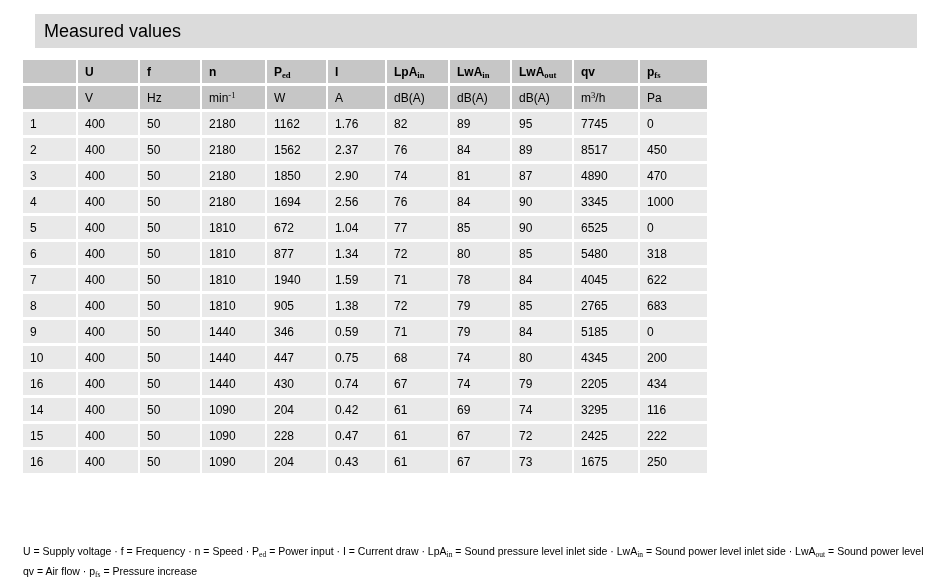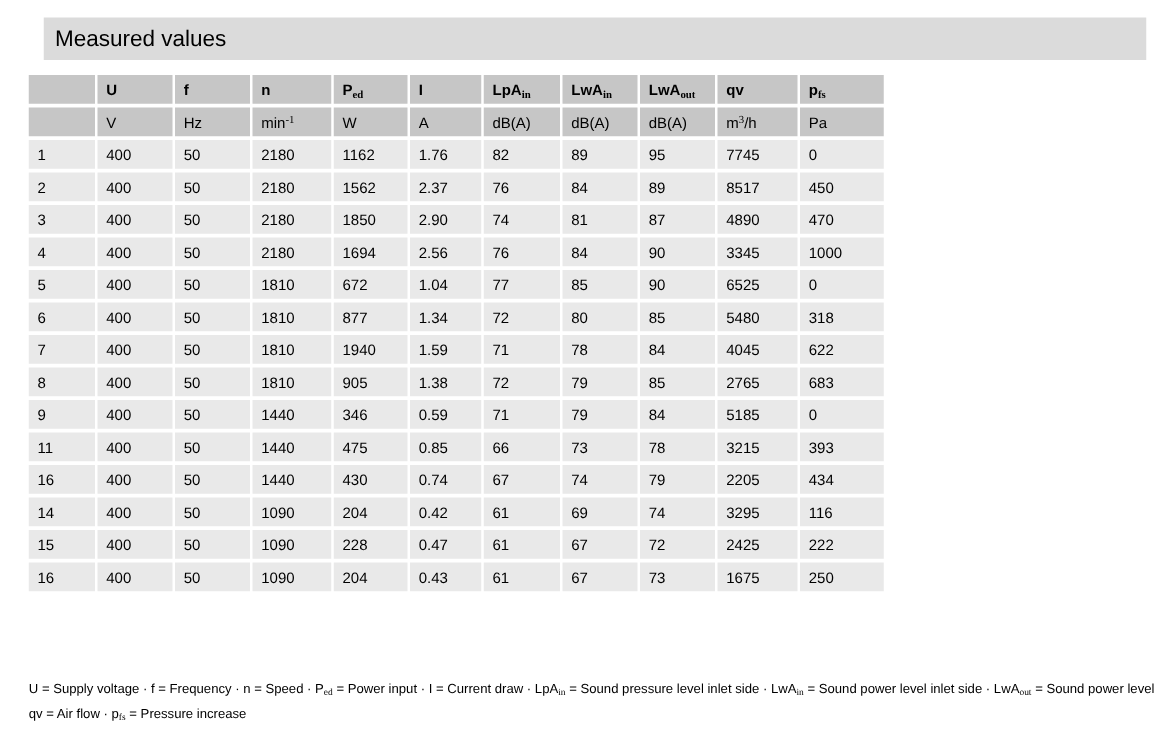--- a/index.html
+++ b/index.html
@@ -250,31 +250,31 @@
           <td>1440</td>
           <td>346</td>
           <td>0.59</td>
           <td>71</td>
           <td>79</td>
           <td>84</td>
           <td>5185</td>
           <td>0</td>
         </tr>
         <tr>
-          <td>11</td>
+          <td>10</td>
           <td>400</td>
           <td>50</td>
           <td>1440</td>
-          <td>475</td>
-          <td>0.85</td>
-          <td>66</td>
-          <td>73</td>
-          <td>78</td>
-          <td>3215</td>
-          <td>393</td>
+          <td>447</td>
+          <td>0.75</td>
+          <td>68</td>
+          <td>74</td>
+          <td>80</td>
+          <td>4345</td>
+          <td>200</td>
         </tr>
         <tr>
           <td>16</td>
           <td>400</td>
           <td>50</td>
           <td>1440</td>
           <td>430</td>
           <td>0.74</td>
           <td>67</td>
           <td>74</td>

